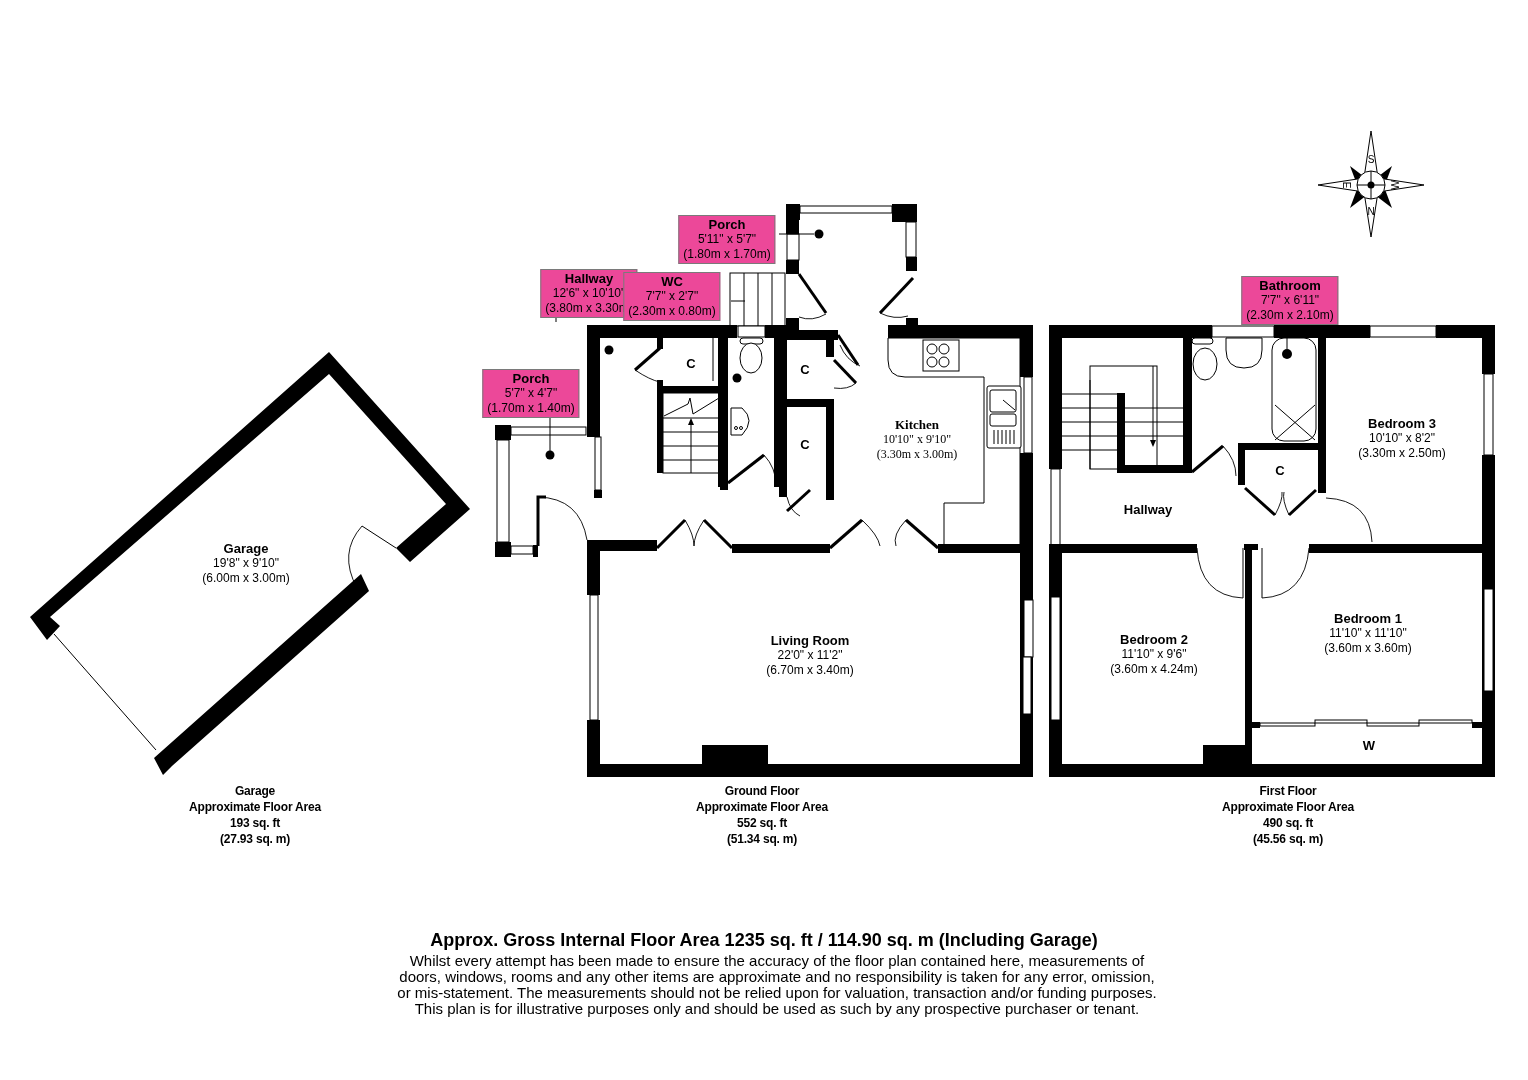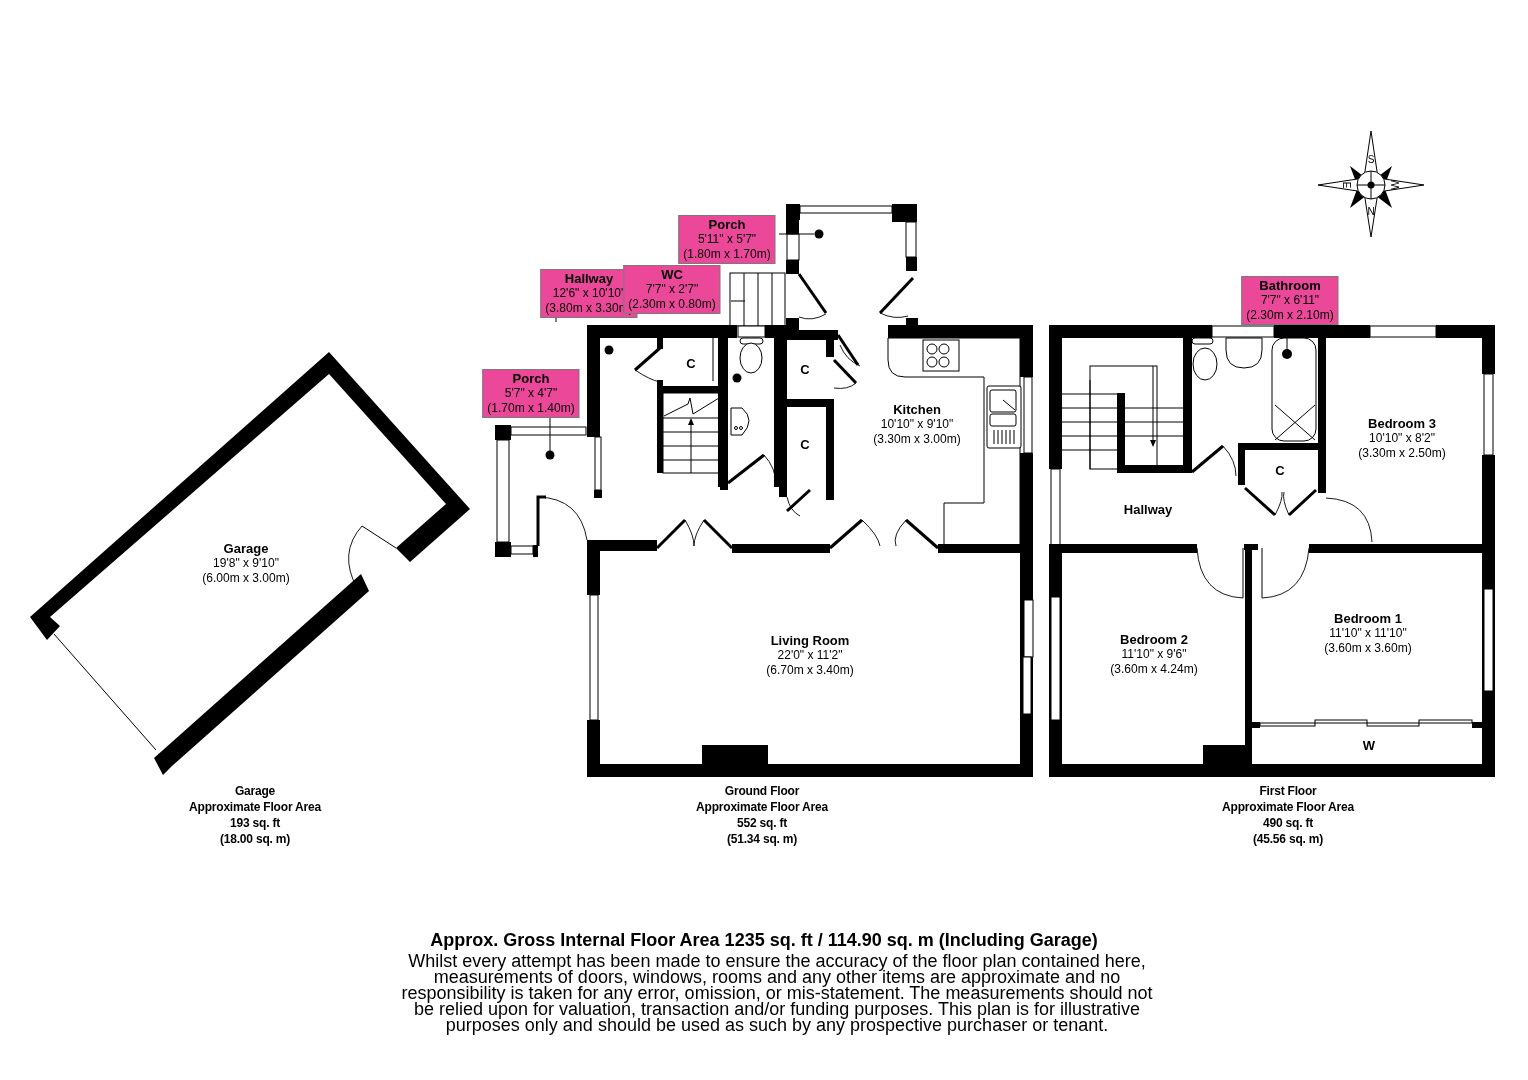--- a/index.html
+++ b/index.html
@@ -9,21 +9,21 @@
   .win { fill:#fff; stroke:#000; stroke-width:1; }
   .thin { fill:none; stroke:#000; stroke-width:1; }
   .med { fill:none; stroke:#000; stroke-width:3; }
   .arc { fill:none; stroke:#000; stroke-width:0.9; }
   .fixture { fill:#fff; stroke:#000; stroke-width:1; }
   .lbl { position:absolute; text-align:center; font-size:12px; line-height:15px; white-space:nowrap; transform:translateX(-50%); }
   .lbl .t { font-weight:bold; font-size:13px; }
   .boxed { background:#ec4899; border:1px solid #7a7a7a; padding:1px 4px; }
   .floor-area { position:absolute; text-align:center; font-size:12px; line-height:16px; font-weight:bold; transform:translateX(-50%); font-family:"Liberation Sans", sans-serif; letter-spacing:-0.2px; }
   .gross { position:absolute; left:764px; top:930px; transform:translateX(-50%); font-size:18px; font-weight:bold; white-space:nowrap; }
-  .disclaimer { position:absolute; left:777px; top:953px; transform:translateX(-50%); width:760px; text-align:center; font-size:18px; line-height:16px; }
+  .disclaimer { position:absolute; left:777px; top:953px; transform:translateX(-50%); width:760px; text-align:center; font-size:15px; line-height:16px; }
   .cc { position:absolute; font-weight:bold; font-size:13px; transform:translate(-50%,-50%); }
 </style>
 </head>
 <body>
 
 <svg class="plan" viewBox="0 0 1528 1080" xmlns="http://www.w3.org/2000/svg">
 
   <g>
     <polygon points="1350,166 1371,182 1359,190" class="wall"></polygon>
     <polygon points="1392,166 1371,182 1383,190" class="wall"></polygon>
@@ -259,33 +259,33 @@
   <div>5'11" x 5'7"</div>
   <div>(1.80m x 1.70m)</div>
 </div>
 
 <div class="lbl boxed" style="left:566px; top:269px;margin-left:23px;">
   <div class="t">Hallway</div>
   <div>12'6" x 10'10"</div>
   <div>(3.80m x 3.30m)</div>
 </div>
 
-<div class="lbl boxed" style="left:672px; top:265px;">
+<div class="lbl boxed" style="left:672px; top:272px;">
   <div class="t">WC</div>
   <div>7'7" x 2'7"</div>
   <div>(2.30m x 0.80m)</div>
 </div>
 
 <div class="lbl boxed" style="left:531px; top:369px;">
   <div class="t">Porch</div>
   <div>5'7" x 4'7"</div>
   <div>(1.70m x 1.40m)</div>
 </div>
 
-<div class="lbl" style="left:917px; top:402px;">
+<div class="lbl" style="left:917px; top:417px;font-family:Liberation Serif, serif;">
   <div class="t">Kitchen</div>
   <div>10'10" x 9'10"</div>
   <div>(3.30m x 3.00m)</div>
 </div>
 
 <div class="lbl" style="left:810px; top:633px;">
   <div class="t">Living Room</div>
   <div>22'0" x 11'2"</div>
   <div>(6.70m x 3.40m)</div>
 </div>
@@ -322,21 +322,21 @@
   <div>(3.60m x 3.60m)</div>
 </div>
 
 <div class="cc" style="left:1280px; top:470px;">C</div>
 <div class="cc" style="left:1369px; top:745px;">W</div>
 
 <div class="floor-area" style="left:255px; top:783px;">
   <div>Garage</div>
   <div>Approximate Floor Area</div>
   <div>193 sq. ft</div>
-  <div>(18.00 sq. m)</div>
+  <div>(27.93 sq. m)</div>
 </div>
 
 <div class="floor-area" style="left:762px; top:783px;">
   <div>Ground Floor</div>
   <div>Approximate Floor Area</div>
   <div>552 sq. ft</div>
   <div>(51.34 sq. m)</div>
 </div>
 
 <div class="floor-area" style="left:1271px; top:783px;margin-left:17px;">

